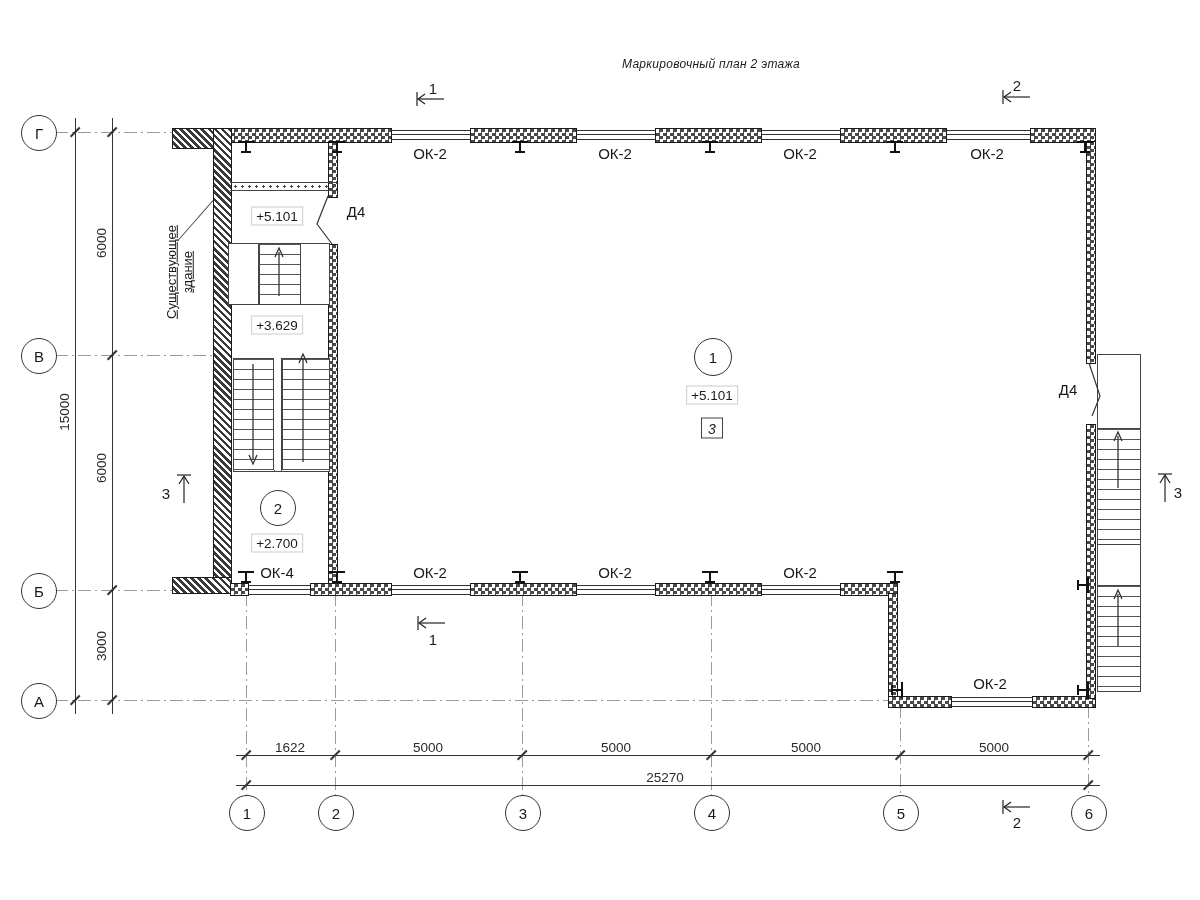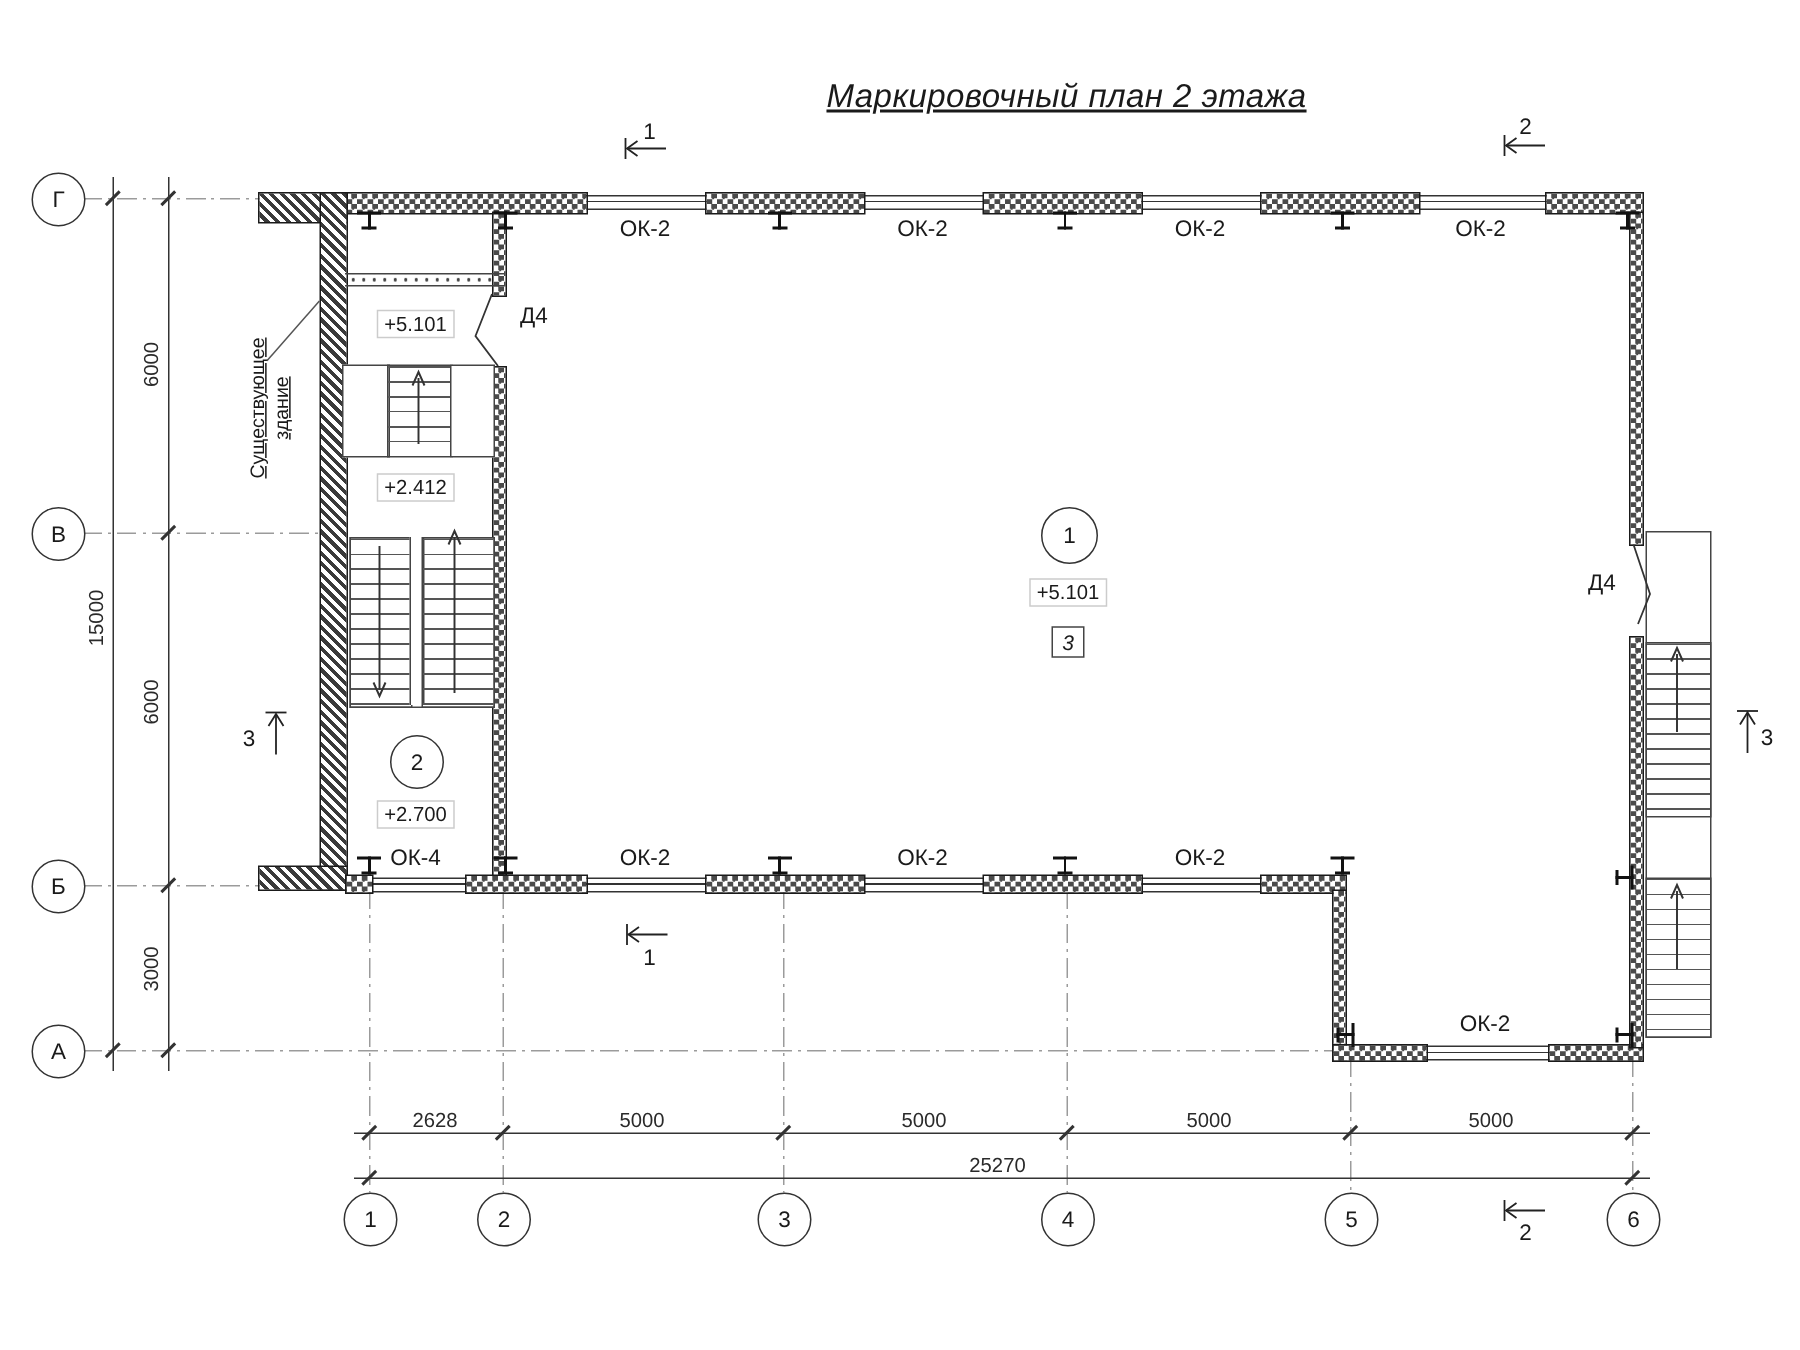--- a/index.html
+++ b/index.html
@@ -30,22 +30,22 @@
   .axl-v{position:absolute;width:1px;
         background:repeating-linear-gradient(180deg,#9b9b9b 0 13px,transparent 13px 17px,#9b9b9b 17px 19px,transparent 19px 23px)}
   .diml-h{position:absolute;height:1px;background:#333}
   .diml-v{position:absolute;width:1px;background:#333}
   .tick{position:absolute;width:13px;height:1.5px;background:#333;transform:translate(-50%,-50%) rotate(-45deg)}
   .colI{position:absolute;width:16px;height:12px;
         background:linear-gradient(90deg,transparent 0 7px,#111 7px 9px,transparent 9px)}
   .colI::before{content:"";position:absolute;left:0;right:0;top:0;height:2px;background:#111}
   .colI::after{content:"";position:absolute;left:3px;right:3px;bottom:0;height:2px;background:#111}
   .rot90{transform:rotate(90deg)}
-  .title{position:absolute;transform:translate(-50%,-50%);font-size:22px;font-style:italic;
-        text-decoration:underline;letter-spacing:.3px;font-weight:500}
+  .title{position:absolute;transform:translate(-50%,-50%);font-size:12px;font-style:italic;
+        letter-spacing:.3px;font-weight:500}
   .notebox{position:absolute;border:1px solid #444;width:20px;height:19px;display:flex;align-items:center;
         justify-content:center;font-style:italic;font-size:14px;transform:translate(-50%,-50%)}
   .rotlbl{position:absolute;transform:translate(-50%,-50%) rotate(-90deg);font-size:13px;line-height:1.25;
         text-align:center;text-decoration:underline;white-space:nowrap}
   .leader{position:absolute;height:1px;background:#555;transform-origin:left center}
   svg{position:absolute;overflow:visible}
 </style>
 </head>
 <body>
 
@@ -80,21 +80,21 @@
   <div class="tick" style="left:711px;top:755px"></div>
   <div class="tick" style="left:900px;top:755px"></div>
   <div class="tick" style="left:1088px;top:755px"></div>
   <div class="tick" style="left:246px;top:785px"></div>
   <div class="tick" style="left:1088px;top:785px"></div>
 
   <div class="lbl dim vdim" style="left:101px;top:243px">6000</div>
   <div class="lbl dim vdim" style="left:101px;top:468px">6000</div>
   <div class="lbl dim vdim" style="left:101px;top:646px">3000</div>
   <div class="lbl dim vdim" style="left:64px;top:412px">15000</div>
-  <div class="lbl dim" style="left:290px;top:747px">2628</div>
+  <div class="lbl dim" style="left:290px;top:747px">1622</div>
   <div class="lbl dim" style="left:428px;top:747px">5000</div>
   <div class="lbl dim" style="left:616px;top:747px">5000</div>
   <div class="lbl dim" style="left:806px;top:747px">5000</div>
   <div class="lbl dim" style="left:994px;top:747px">5000</div>
   <div class="lbl dim" style="left:665px;top:777px">25270</div>
 
   <div class="circ" style="left:21px;top:115px;width:34px;height:34px">Г</div>
   <div class="circ" style="left:21px;top:338px;width:34px;height:34px">В</div>
   <div class="circ" style="left:21px;top:573px;width:34px;height:34px">Б</div>
   <div class="circ" style="left:21px;top:683px;width:34px;height:34px">А</div>
@@ -205,21 +205,21 @@
   <div class="lbl" style="left:430px;top:572px">ОК-2</div>
   <div class="lbl" style="left:615px;top:572px">ОК-2</div>
   <div class="lbl" style="left:800px;top:572px">ОК-2</div>
   <div class="lbl" style="left:990px;top:683px">ОК-2</div>
 
   <div class="circ" style="left:694px;top:338px;width:36px;height:36px">1</div>
   <div class="elev" style="left:712px;top:395px">+5.101</div>
   <div class="notebox" style="left:712px;top:428px">3</div>
   <div class="circ" style="left:260px;top:490px;width:34px;height:34px">2</div>
   <div class="elev" style="left:277px;top:216px">+5.101</div>
-  <div class="elev" style="left:277px;top:325px">+2.412</div>
+  <div class="elev" style="left:277px;top:325px">+3.629</div>
   <div class="elev" style="left:277px;top:543px">+2.700</div>
 
   <svg style="left:412px;top:90px" width="34" height="18">
     <line x1="5" y1="2" x2="5" y2="16" stroke="#222" stroke-width="1.2"></line>
     <path d="M13,4 L6,9 L13,14" fill="none" stroke="#222" stroke-width="1.2"></path>
     <line x1="6" y1="9" x2="32" y2="9" stroke="#222" stroke-width="1.2"></line>
   </svg>
   <div class="lbl" style="left:433px;top:88px">1</div>
 
   <svg style="left:998px;top:88px" width="34" height="18">

